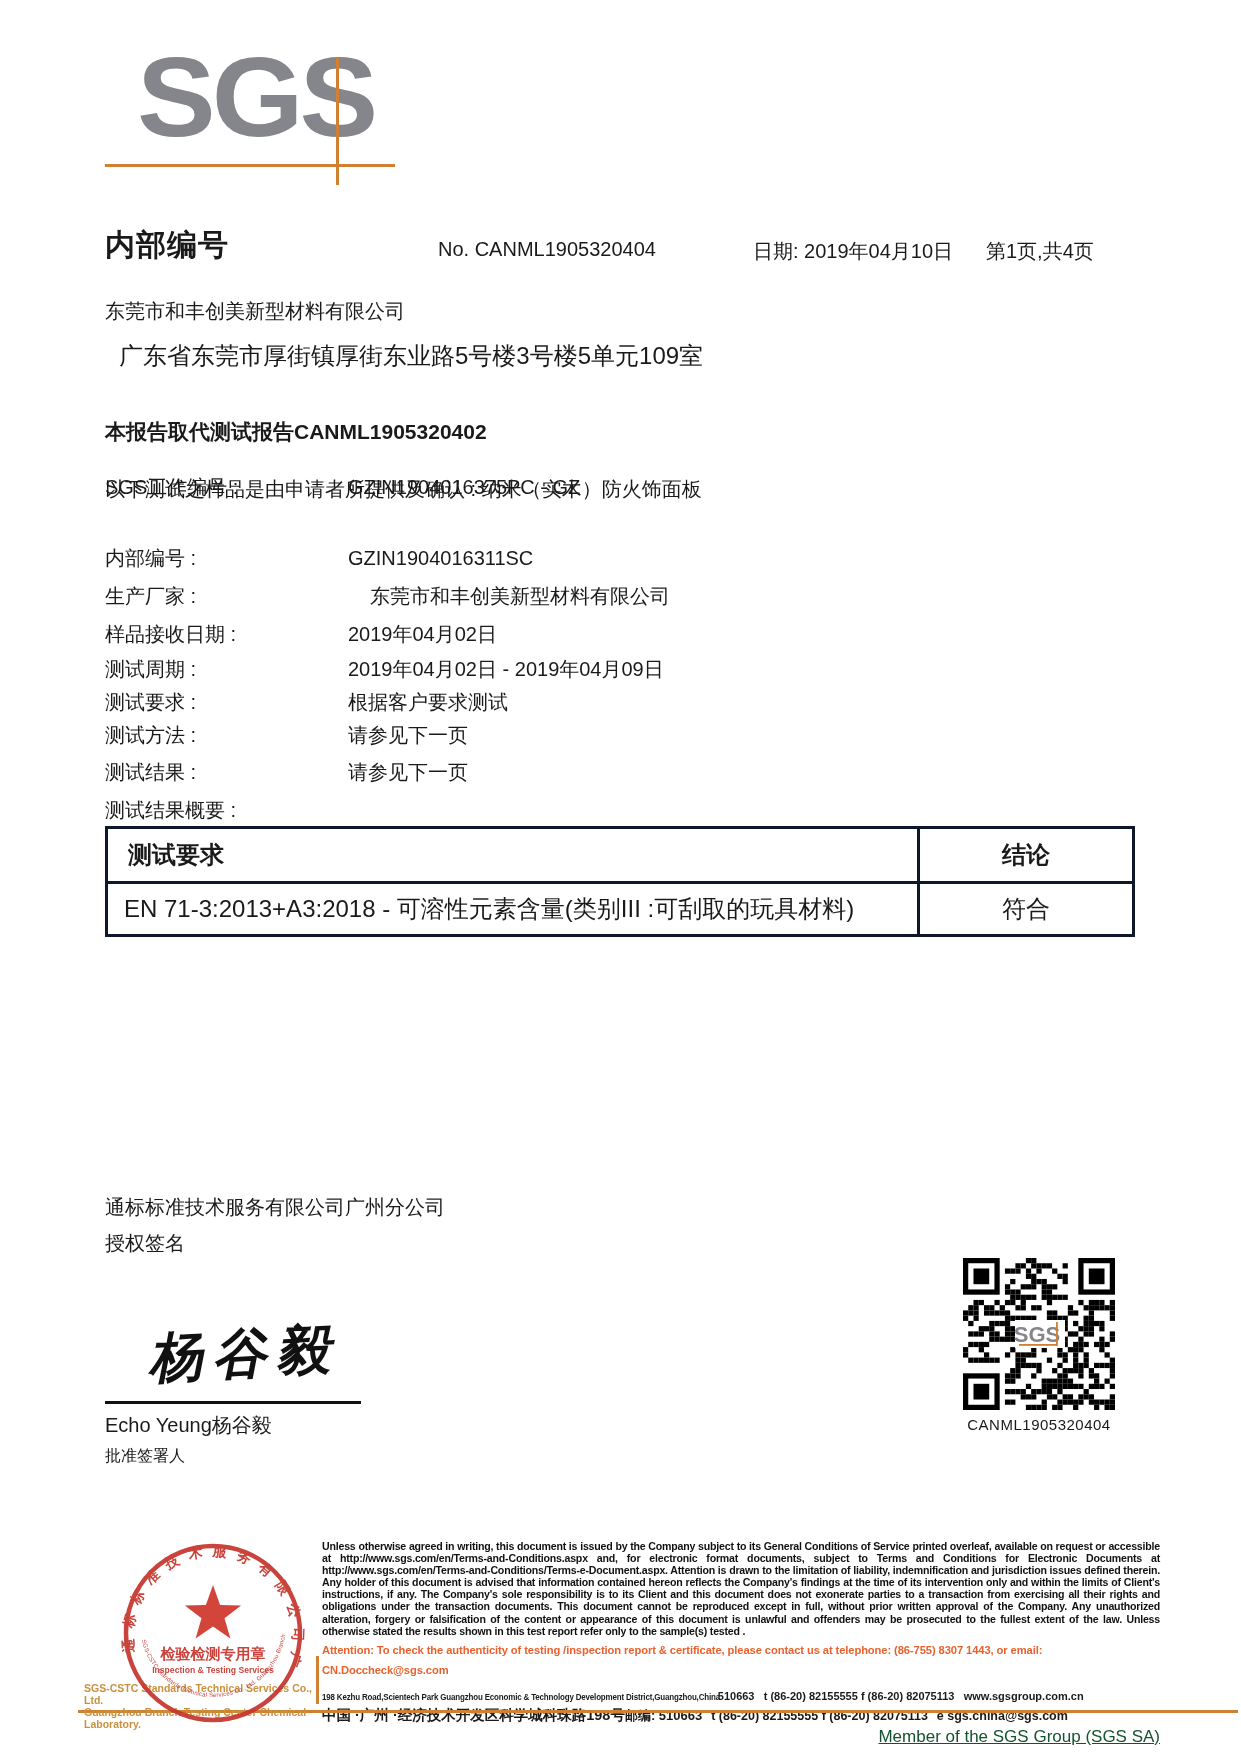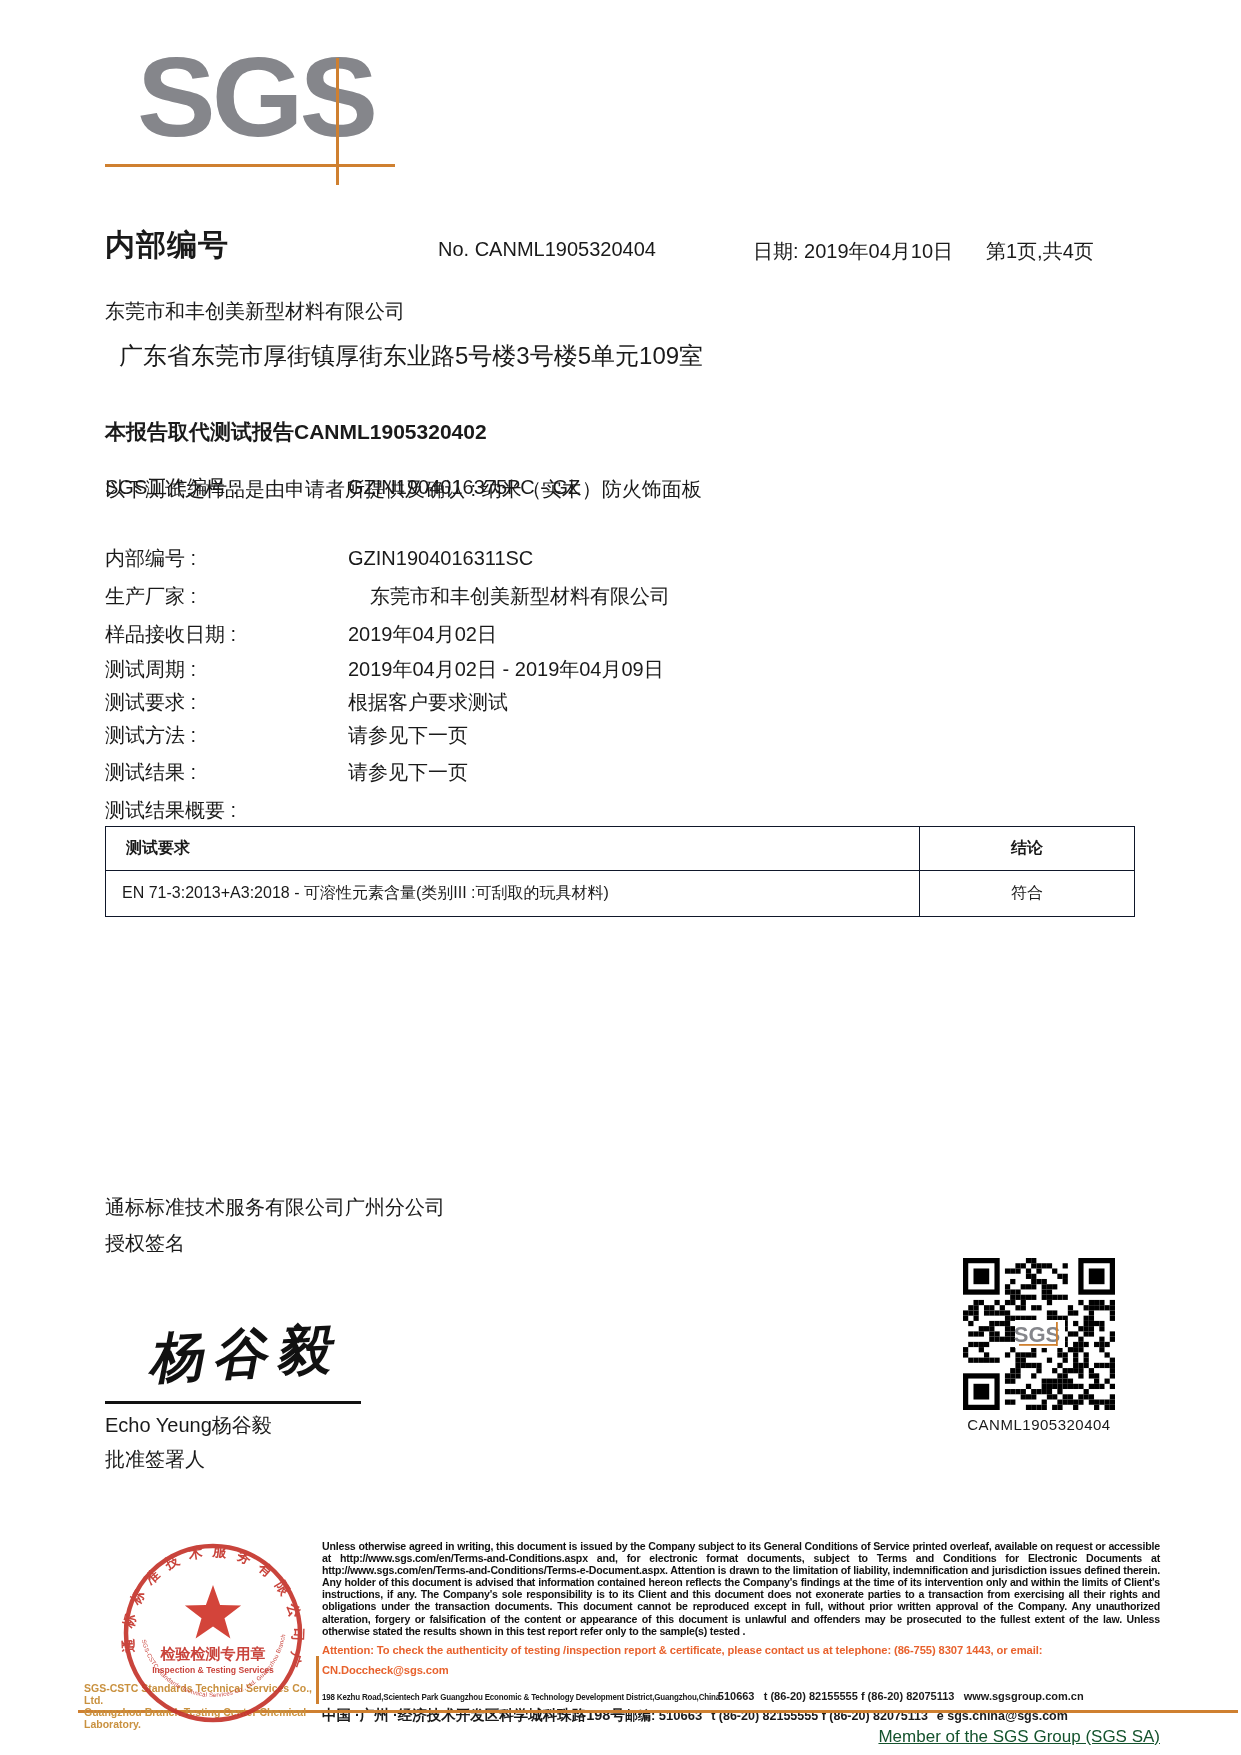--- a/index.html
+++ b/index.html
@@ -42,36 +42,36 @@
   .frow .fvalue { display: inline-block; }
   .r0 { top: 474px; } .r1 { top: 545px; } .r2 { top: 583px; }
   .r3 { top: 621px; } .r4 { top: 656px; } .r5 { top: 689px; }
   .r6 { top: 722px; } .r7 { top: 759px; }
   .r2 .fvalue { padding-left: 22px; }
 
   .summary-heading { left: 105px; top: 797px; font-size: 20px; }
 
   
   .result-table { left: 105px; top: 826px; width: 1030px; border-collapse: collapse; }
-  .result-table th, .result-table td { border: 1px solid #0f172a; font-size: 16px; }
+  .result-table th, .result-table td { border: 3px solid #0f172a; font-size: 24px; }
   .result-table th { text-align: left; font-weight: 700; padding: 10px 8px 10px 20px; height: 44px; }
   .result-table th.col-conclusion, .result-table td.col-conclusion { width: 215px; text-align: center; padding-left: 8px; }
   .result-table td { padding: 9px 8px 9px 16px; height: 46px; font-weight: 400; margin-top: 34px; }
 
   
   .lab-company { left: 105px; top: 1194px; font-size: 20px; }
   .auth-label  { left: 105px; top: 1230px; font-size: 20px; }
   .handwriting {
     left: 148px; top: 1318px; font-size: 54px; font-weight: 700;
     font-family: "DejaVu Serif", serif; font-style: italic;
     transform: rotate(-3deg); letter-spacing: 10px; color: #111;
   }
   .sig-line { left: 105px; top: 1401px; width: 256px; height: 3px; background: #111; }
   .signer-name  { left: 105px; top: 1412px; font-size: 20px; }
-  .signer-title { left: 105px; top: 1446px; font-size: 20px; }
+  .signer-title { left: 105px; top: 1446px; font-size: 16px; }
 
   
   .qr-wrap { left: 955px; top: 1258px; width: 168px; text-align: center; }
   .qr-label { font-size: 15px; margin-top: 2px; letter-spacing: 0.5px; }
 
   
   .footer-text-block { left: 322px; top: 1540px; width: 838px; }
   .legal-par {
     font-size: 10.6px; line-height: 12.1px; font-weight: 600;
     letter-spacing: -0.2px; text-align: justify; color: #111;

